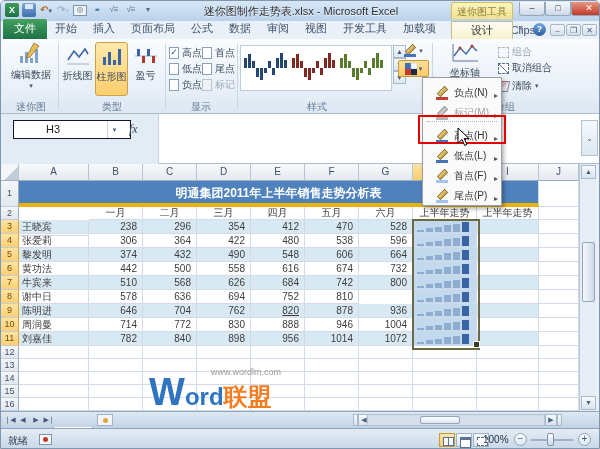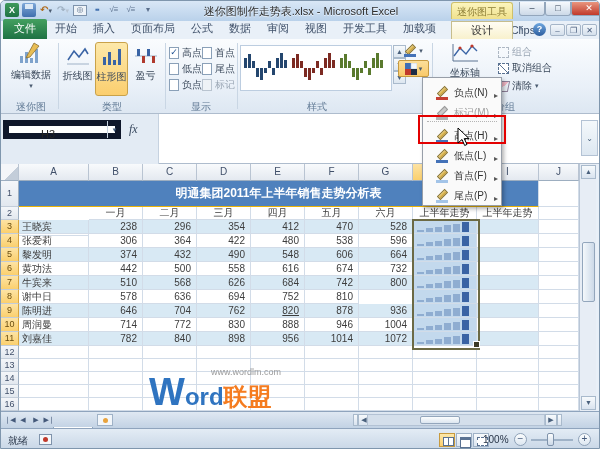--- a/index.html
+++ b/index.html
@@ -55,36 +55,36 @@
   .colorbtn{position:absolute;left:397px;width:31px;height:17px;border-radius:2px;display:flex;align-items:center;justify-content:center;gap:2px;box-sizing:border-box}
   .colorbtn.pressed{background:linear-gradient(#fcdf9a,#f9c96a);border:1px solid #c79a3f}
   .ddar{font-size:7px;color:#4a5b70}
   .pencil{width:9px;height:3px;background:linear-gradient(#f0d27a,#c59a2f);border:1px solid #8a7430;transform:rotate(-45deg)}
   .minibtn{position:absolute;display:flex;align-items:center;gap:3px;font-size:10px;color:#3c4a5c;white-space:nowrap}
   .minibtn.disab{color:#9aa6b4}
   .gicon{width:11px;height:11px;box-sizing:border-box}
   
   #fbar{position:absolute;left:0;top:113px;width:600px;height:50px;background:#fff;border-bottom:1px solid #aebccd;box-sizing:border-box}
   #fbar-left{position:absolute;left:0;top:0;width:158px;height:50px;background:#e3ebf4;border-right:1px solid #c6d2e0;box-sizing:border-box}
-  #namebox{position:absolute;left:2px;top:6px;width:118px;height:19px;background:#fff;border:6px solid #0f172a;box-sizing:border-box;
+  #namebox{position:absolute;left:12px;top:6px;width:118px;height:19px;background:#fff;border:1px solid #0f172a;box-sizing:border-box;
            font-size:11px;line-height:17px;color:#222;padding-left:32px}
   #namebox-arrow{position:absolute;left:106px;top:7px;width:13px;height:17px;border-left:1px solid #c6d2e0;font-size:7px;line-height:17px;text-align:center;color:#49607c}
   #fx{position:absolute;left:128px;top:8px;font-family:"Liberation Serif","DejaVu Serif",serif;font-style:italic;font-size:12px;color:#3a4a60}
   #fbar-exp{position:absolute;left:580px;top:6px;width:17px;height:36px;background:linear-gradient(#f4f8fb,#dde7f1);
             border:1px solid #b3c2d4;box-sizing:border-box;font-size:8px;color:#49607c;text-align:center;line-height:36px}
   
   #sheet{position:absolute;left:0;top:163px;width:578px;height:247px;background:#fff;overflow:hidden}
   .srow{display:flex}
   .cell{box-sizing:border-box;border-right:1px solid #d2dce8;border-bottom:1px solid #d2dce8;overflow:hidden;font-size:10px;color:#3d3d3d}
   .hdrcell{background:linear-gradient(#f8fafc,#e4e9f0);text-align:center;color:#41506a;font-size:10px;border-right:1px solid #b9c4d2;border-bottom:1px solid #9daec0}
   .hdrsel{background:linear-gradient(#fde3a4,#fbd06e);color:#6b4e10;border-right:1px solid #d9a43c}
   .rowhdr{background:linear-gradient(#f4f6f9,#e2e8ef);text-align:center;color:#41506a;font-size:9px;
           border-right:1px solid #9daec0;border-bottom:1px solid #c3cdd9;box-sizing:border-box}
   .rowhdr.sel{background:linear-gradient(#fde3a4,#fbd06e);color:#6b4e10;border-right:1px solid #d9a43c}
-  .titlecell{background:#4f81bd;color:#fff;font-weight:bold;font-size:12px;text-align:center;border-bottom:1px solid #eab308}
+  .titlecell{background:#4f81bd;color:#fff;font-weight:bold;font-size:12px;text-align:center;border-bottom:4px solid #eab308}
   .h2{ text-align:center;color:#3d3d3d}
   .num{text-align:right;padding-right:5px}
   .name{padding-left:3px}
   .band{background:#d8e9f4}
   .hsel{background:#c3d9ed;position:relative}
   .spark{position:absolute;bottom:1px;left:4px;display:flex;align-items:flex-end;gap:2px}
   .sbar{width:7px}
   #selbox{position:absolute;border:2px solid #6c6a45;pointer-events:none}
   #selhandle{position:absolute;width:5px;height:5px;background:#3b3a26;border:1px solid #fff;pointer-events:none}
   

